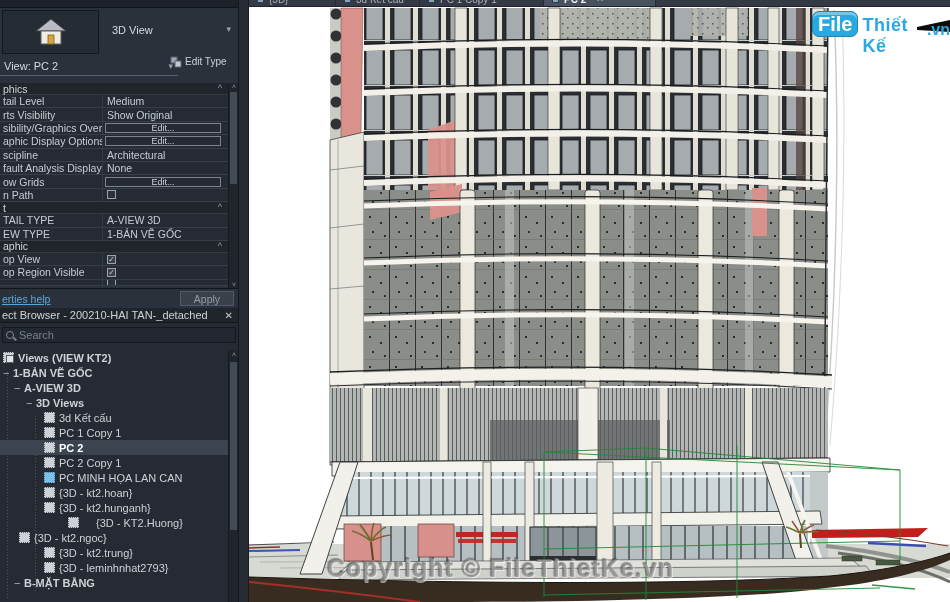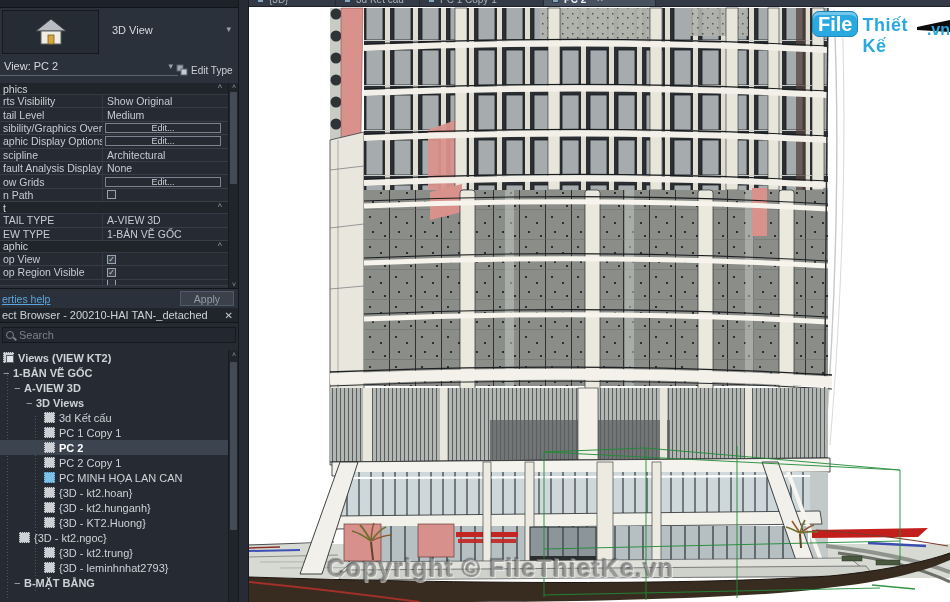--- a/index.html
+++ b/index.html
@@ -32,21 +32,21 @@
 
   
   #properties{top:0;height:308px}
   #prop-titlebar{height:8px;background:#1d222a;border-bottom:1px solid #11151b}
   #typebox{position:absolute;left:2px;top:10px;width:97px;height:44px;background:#262c34;border:1px solid #131821;display:flex;align-items:center;justify-content:center}
   #type-label{position:absolute;left:112px;top:24px;font-size:11px;color:#d6dae0}
   #type-chevron{position:absolute;right:7px;top:24px;font-size:9px;color:#98a0ab}
   #viewrow{position:absolute;left:0;top:56px;width:178px;height:20px;border-bottom:1px solid #5b6370;display:flex;align-items:center}
   #viewrow span.vlabel{font-size:11px;padding-left:4px;color:#d6dae0;flex:1}
   #viewrow span.vchev{font-size:9px;color:#98a0ab;padding-right:5px}
-  #edittype{position:absolute;left:176px;top:56px;width:57px;height:20px;display:flex;align-items:flex-end;background:none;border:none;cursor:default}
+  #edittype{position:absolute;left:170px;top:56px;width:57px;height:20px;display:flex;align-items:flex-start;background:none;border:none;cursor:default}
   #edittype svg{flex:none;margin-right:3px}
   #edittype span{font-size:10px;color:#ccd1d7}
   #propgrid{position:absolute;left:0;top:83px;width:228px;background:#262b33}
   .sechdr{height:12px;background:#20252c;display:flex;align-items:center;font-size:10.5px;color:#d0d5db;padding-left:3px;border-bottom:1px solid #343a44;position:relative}
   .sechdr .collapse{position:absolute;right:6px;top:0;font-size:9px;color:#929aa5}
   .prow{height:13.4px;display:flex;border-bottom:1px solid rgba(70,78,90,.55);align-items:center}
   .prow .plabel{width:103px;flex:none;font-size:10.5px;color:#c6ccd3;padding-left:3px;white-space:nowrap;overflow:hidden;border-right:1px solid #343a44;height:100%;display:flex;align-items:center}
   .prow .pval{flex:1;display:flex;align-items:center;height:100%}
   .prow .pval .vtext{font-size:10.5px;color:#c6ccd3;padding-left:4px;white-space:nowrap;overflow:hidden}
   .prow .pval button{flex:1;margin:1px 7px 1px 2px;height:10px;background:transparent;border:1px solid #7b8390;color:#cdd2d8;font-size:9px;line-height:8px;font-family:inherit;cursor:default}
@@ -330,29 +330,29 @@
       <rect x="5" y="5" width="6" height="6" fill="#c2cad3" stroke="#5a626d"></rect>
     </svg>
     <span>Edit Type</span>
   </button>
   <div id="propgrid">
       <div class="sechdr">
         <span>phics</span>
         <span class="collapse">^</span>
       </div>
       <div class="prow">
+        <div class="plabel">tail Level</div>
+        <div class="pval">
+          <span class="vtext">Medium</span>
+        </div>
+      </div>
+      <div class="prow">
         <div class="plabel">rts Visibility</div>
         <div class="pval">
           <span class="vtext">Show Original</span>
-        </div>
-      </div>
-      <div class="prow">
-        <div class="plabel">tail Level</div>
-        <div class="pval">
-          <span class="vtext">Medium</span>
         </div>
       </div>
       <div class="prow">
         <div class="plabel">sibility/Graphics Overrid...</div>
         <div class="pval">
           <button>Edit...</button>
         </div>
       </div>
       <div class="prow">
         <div class="plabel">aphic Display Options</div>
@@ -483,21 +483,21 @@
         <span>PC MINH HỌA LAN CAN</span>
       </div>
       <div class="trow" style="padding-left: 44px;">
         <span class="nicon"></span>
         <span>{3D - kt2.hoan}</span>
       </div>
       <div class="trow" style="padding-left: 44px;">
         <span class="nicon"></span>
         <span>{3D - kt2.hunganh}</span>
       </div>
-      <div class="trow" style="padding-left: 44px;">
+      <div class="trow" style="padding-left: 68px; gap: 13px;">
         <span class="nicon"></span>
         <span>{3D - KT2.Huong}</span>
       </div>
       <div class="trow" style="padding-left: 19px;">
         <span class="nicon"></span>
         <span>{3D - kt2.ngoc}</span>
       </div>
       <div class="trow" style="padding-left: 44px;">
         <span class="nicon"></span>
         <span>{3D - kt2.trung}</span>

